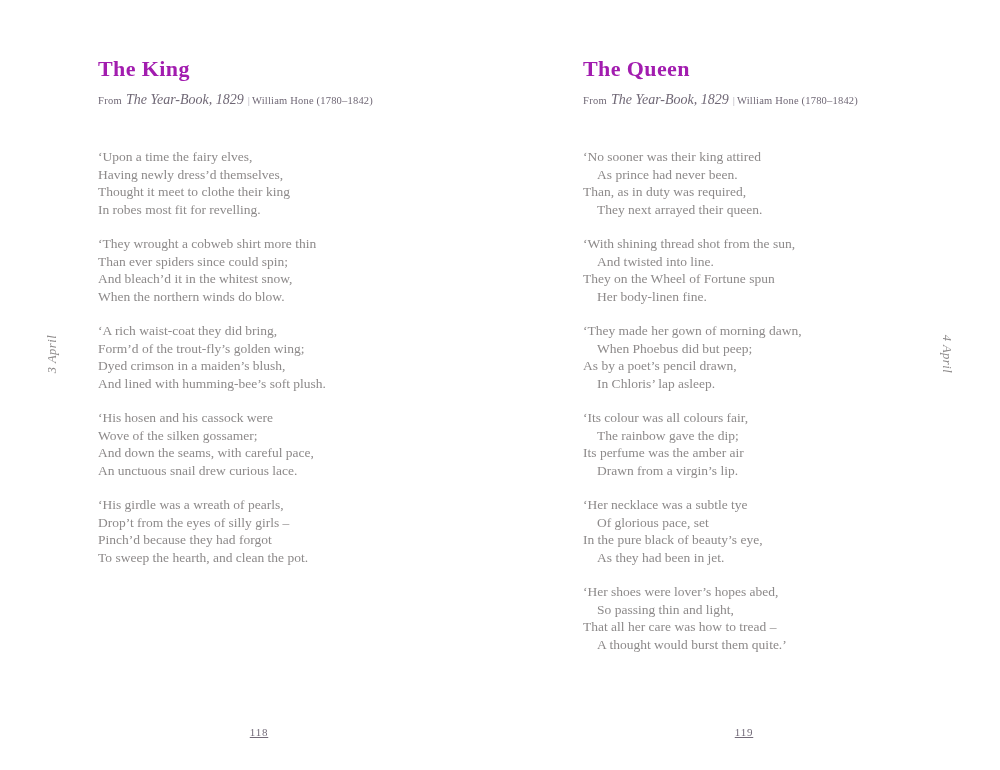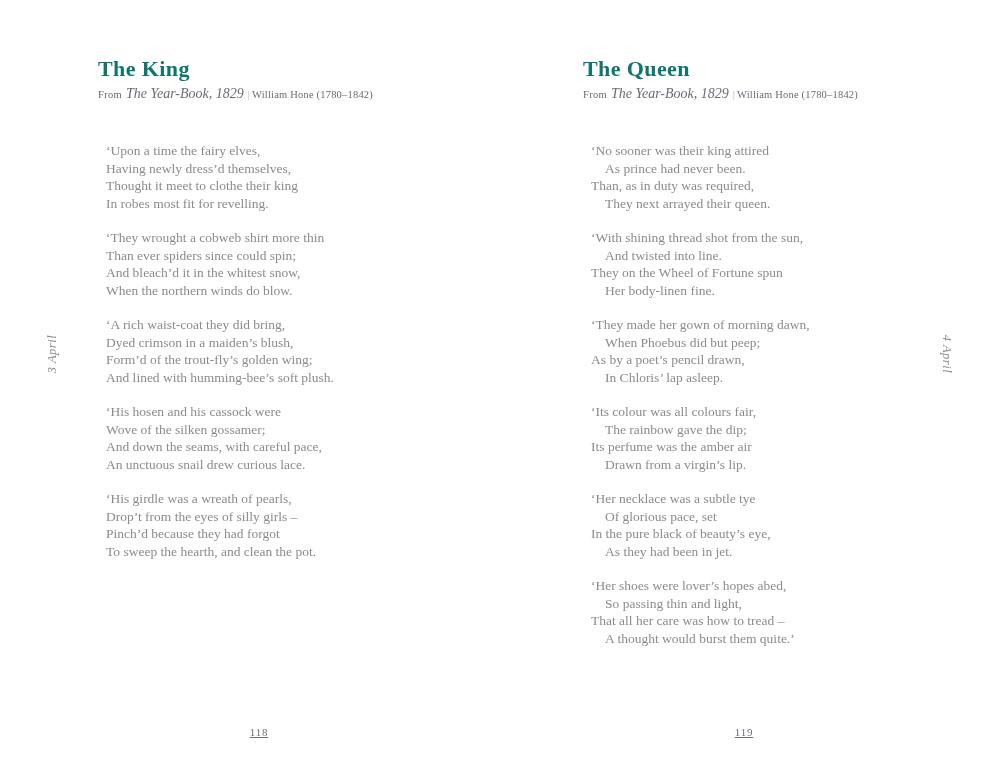--- a/index.html
+++ b/index.html
@@ -32,24 +32,24 @@
   .page.left .content { left: 98px; }
   .page.right .content { left: 583px; }
   .page.right { position: static; }
 
   .title {
     margin: 0;
     font-size: 22px;
     line-height: 24px;
     font-weight: bold;
     letter-spacing: 0.4px;
-    color: #0f766e;
+    color: #a21caf;
   }
   .source {
-    margin: 3px 0 0 0;
+    margin: 9px 0 0 0;
     color: #6f6775;
     white-space: nowrap;
   }
   .source .from {
     font-size: 10.5px;
     letter-spacing: 0.3px;
   }
   .source .work {
     font-size: 14px;
     font-style: italic;
@@ -63,21 +63,21 @@
     font-size: 10.5px;
     letter-spacing: 0.2px;
   }
 
   .poem {
     margin-top: 40px;
     color: #8d8a8a;
     font-size: 13.5px;
   }
   .stanza {
-    margin: 0 0 17px 8px;
+    margin: 0 0 17px 0;
   }
   .line {
     line-height: 17.5px;
     white-space: nowrap;
   }
   .line.indent {
     padding-left: 14px;
   }
 
   .margin-date {
@@ -130,22 +130,22 @@
             <div class="line">In robes most fit for revelling.</div>
           </div>
           <div class="stanza">
             <div class="line">‘They wrought a cobweb shirt more thin</div>
             <div class="line">Than ever spiders since could spin;</div>
             <div class="line">And bleach’d it in the whitest snow,</div>
             <div class="line">When the northern winds do blow.</div>
           </div>
           <div class="stanza">
             <div class="line">‘A rich waist-coat they did bring,</div>
+            <div class="line">Form’d of the trout-fly’s golden wing;</div>
             <div class="line">Dyed crimson in a maiden’s blush,</div>
-            <div class="line">Form’d of the trout-fly’s golden wing;</div>
             <div class="line">And lined with humming-bee’s soft plush.</div>
           </div>
           <div class="stanza">
             <div class="line">‘His hosen and his cassock were</div>
             <div class="line">Wove of the silken gossamer;</div>
             <div class="line">And down the seams, with careful pace,</div>
             <div class="line">An unctuous snail drew curious lace.</div>
           </div>
           <div class="stanza">
             <div class="line">‘His girdle was a wreath of pearls,</div>

